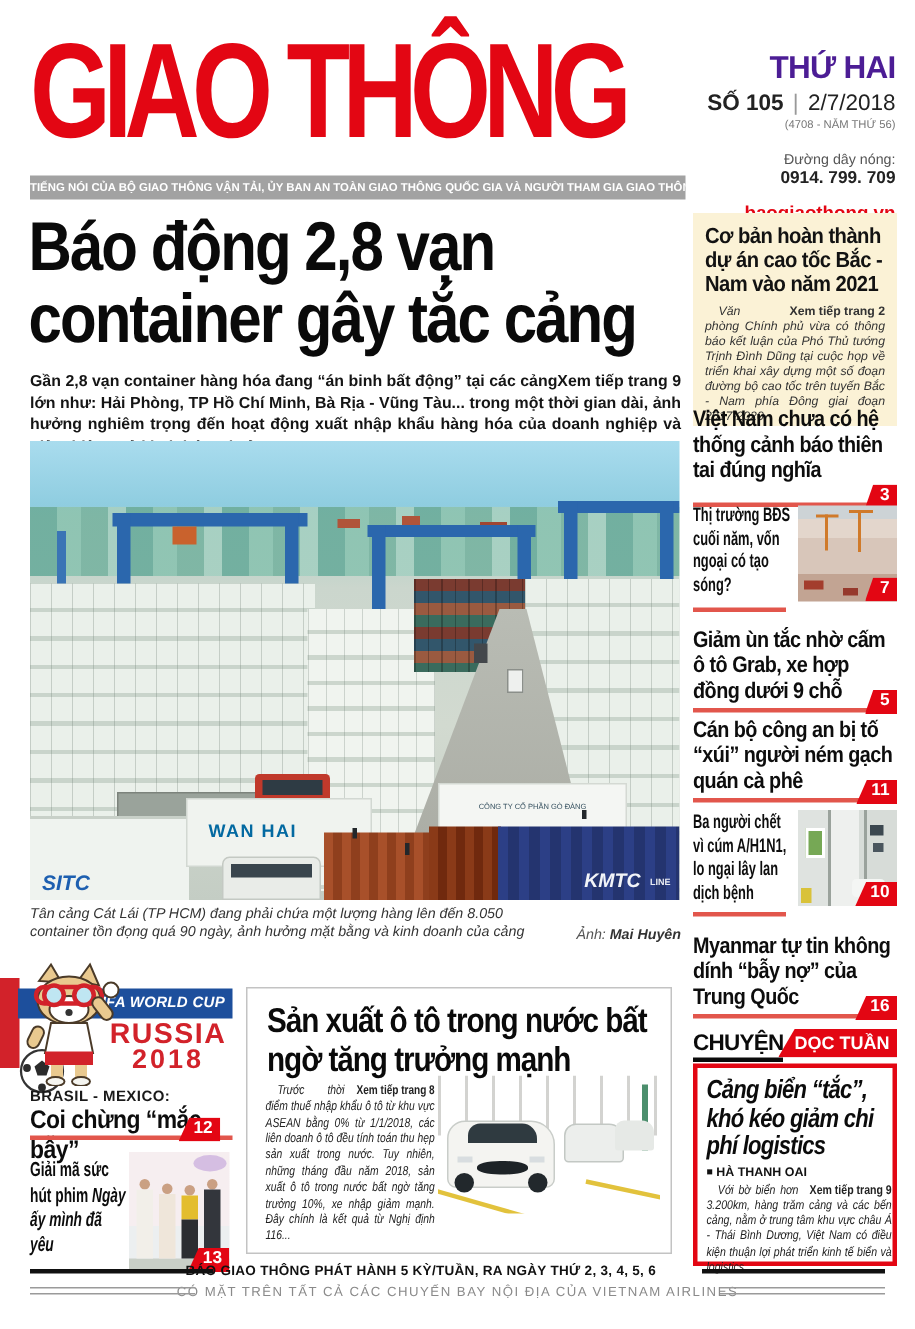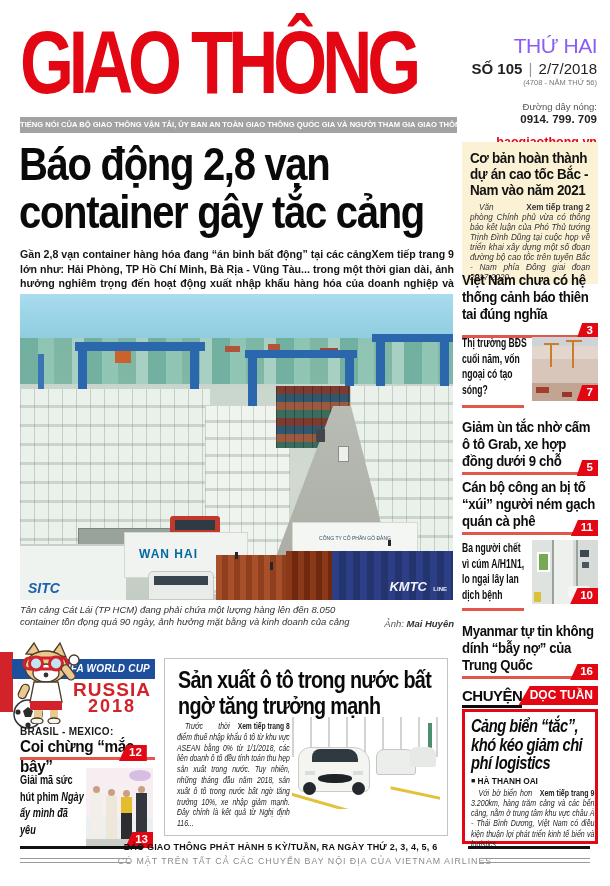--- a/index.html
+++ b/index.html
@@ -6,21 +6,21 @@
   body { background:#777; font-family:"Liberation Sans", sans-serif; }
   .page { position:relative; width:610px; height:886px; background:#fff; margin:0 auto; overflow:hidden; color:#111; }
   .abs { position:absolute; }
 
   
   .logo { left:20px; top:16px; font-size:68px; font-weight:bold; color:#e30613;
           letter-spacing:-5px; line-height:1; transform:scale(1.02,1.32); transform-origin:left top; white-space:nowrap; }
   .tagline { left:20px; top:117px; width:437px; height:16px; background:#a2a2a2; color:#fff;
              font-size:7.6px; font-weight:bold; line-height:16px; text-align:center; white-space:nowrap; overflow:hidden; }
   .m-info { right:13px; top:34px; width:150px; text-align:right; }
-  .m-day { color:#8b5cf6; font-size:21px; font-weight:normal; letter-spacing:-0.5px; }
+  .m-day { color:#4c1d95; font-size:21px; font-weight:bold; letter-spacing:-0.5px; }
   .m-issueline { margin-top:2px; font-size:15px; color:#222; }
   .m-issue { font-weight:bold; } .m-sep { color:#999; font-weight:normal; padding:0 2px; }
   .m-note { font-size:7.5px; color:#777; margin-top:1px; }
   .m-hotlabel { font-size:9.5px; color:#555; margin-top:14px; }
   .m-hot { font-size:11.5px; font-weight:bold; color:#222; margin-top:1px; }
   .m-web { font-size:12.5px; font-weight:bold; color:#e30613; margin-top:10px; }
 
   
   .headline { left:19px; top:140px; width:500px; font-size:46px; font-weight:bold; color:#0a0a0a;
               line-height:48px; letter-spacing:-1.5px; transform:scaleX(0.87); transform-origin:left top; }

